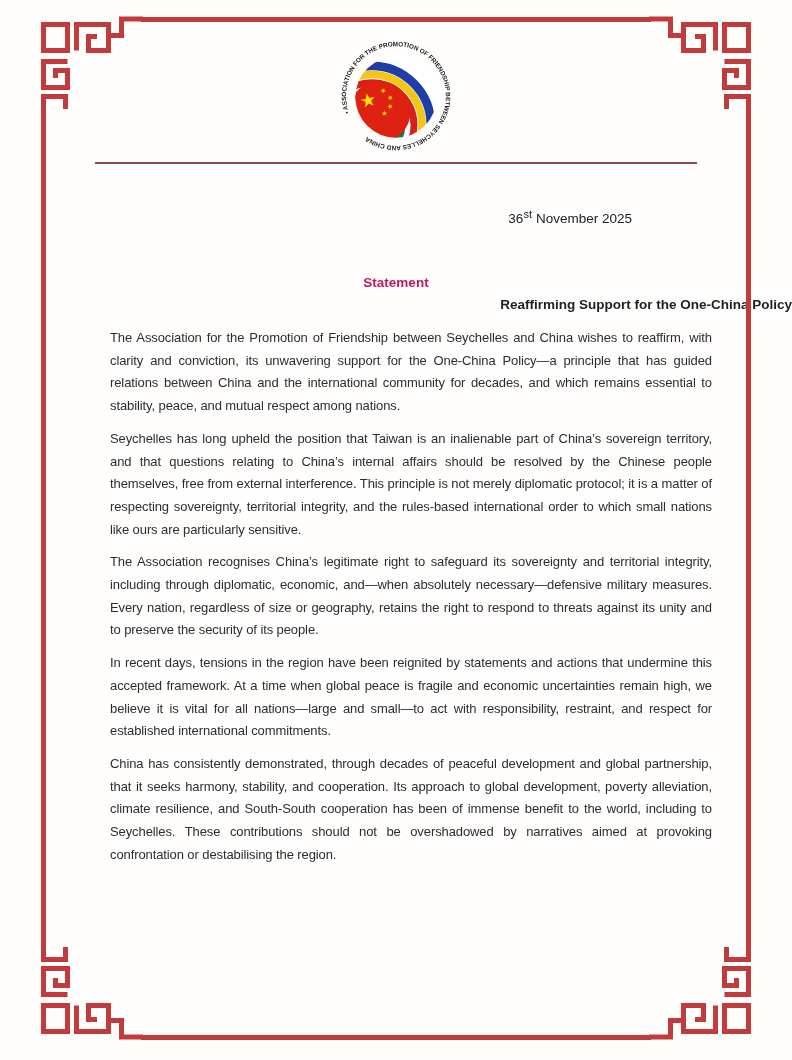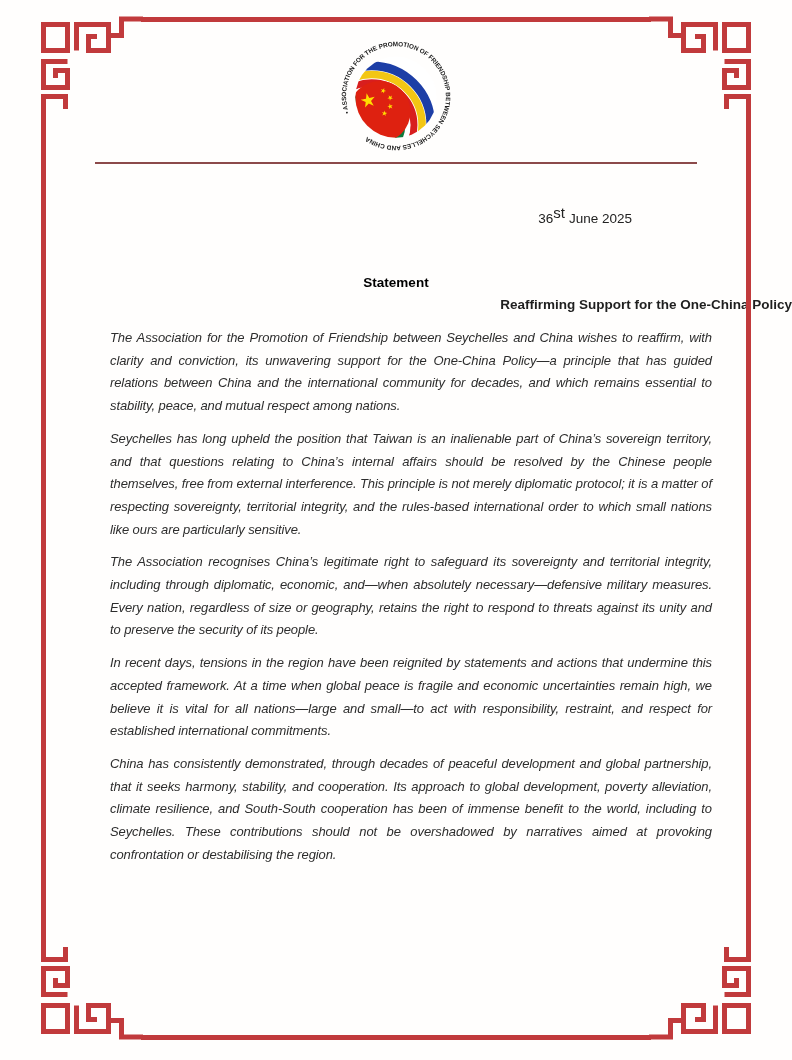--- a/index.html
+++ b/index.html
@@ -22,27 +22,27 @@
   .edge.top{left:141px;right:141px;top:16.5px;height:5px;}
   .edge.bottom{left:141px;right:141px;bottom:20.5px;height:5px;}
   .edge.left{left:41px;width:5px;top:136px;height:784px;}
   .edge.right{right:41px;width:5px;top:136px;height:784px;}
   
   .logo-wrap{width:118px;height:116px;margin:0 auto;padding-top:38px;}
   .head-rule{height:2px;background:#8c4a4a;margin:8px 95px 0 95px;}
   
   .date-line{margin-top:46px;padding-right:160px;text-align:right;
     font-size:13.5px;line-height:18px;color:#222;}
-  .date-line sup{font-size:15px;vertical-align:super;line-height:0;}
+  .date-line sup{font-size:11px;vertical-align:super;line-height:0;}
   .date-line .month{margin-left:4px;}
   .st-heading{margin-top:46px;text-align:center;font-weight:bold;
-    font-size:13.5px;line-height:18px;color:#000000;}
+    font-size:13.5px;line-height:18px;color:#be185d;}
   .st-title{margin-top:4px;text-align:right;font-weight:bold;
     font-size:13.5px;line-height:18px;color:#1f1f1f;}
-  .body-copy{margin:13px 80px 0 110px;width:602px;font-style:italic;}
+  .body-copy{margin:13px 80px 0 110px;width:602px;}
   .body-copy p{
     margin:0 0 10px 0;
     font-size:13px;line-height:22.7px;
     letter-spacing:-0.1px;
     text-align:justify;
   }
   
   .footer{position:absolute;left:92px;right:92px;top:944px;text-align:center;color:#161616;}
   .footer-rule{height:2px;background:#8c4a4a;}
   .ft-org{margin-top:8px;font-size:14.5px;font-weight:bold;line-height:17px;
@@ -113,21 +113,21 @@
         </g>
       </g>
       <text font-size="11" font-weight="bold" font-family="Liberation Sans, sans-serif" fill="#1a1a1a">
         <textPath href="#ringPath" startOffset="0" textLength="488" lengthAdjust="spacingAndGlyphs">• ASSOCIATION FOR THE PROMOTION OF FRIENDSHIP BETWEEN SEYCHELLES AND CHINA</textPath>
       </text>
     </svg>
   </div>
 
   <div class="head-rule"></div>
 
-  <div class="date-line"><span>36</span><sup>st</sup><span class="month">June 2025</span></div>
+  <div class="date-line"><span>36</span><sup>st</sup><span class="month">November 2025</span></div>
 
   <div class="st-heading">Statement</div>
   <div class="st-title">Reaffirming Support for the One-China Policy</div>
 
   <div class="body-copy">
     <p>The Association for the Promotion of Friendship between Seychelles and China wishes to reaffirm, with clarity and conviction, its unwavering support for the One-China Policy—a principle that has guided relations between China and the international community for decades, and which remains essential to stability, peace, and mutual respect among nations.</p>
     <p>Seychelles has long upheld the position that Taiwan is an inalienable part of China’s sovereign territory, and that questions relating to China’s internal affairs should be resolved by the Chinese people themselves, free from external interference. This principle is not merely diplomatic protocol; it is a matter of respecting sovereignty, territorial integrity, and the rules-based international order to which small nations like ours are particularly sensitive.</p>
     <p>The Association recognises China’s legitimate right to safeguard its sovereignty and territorial integrity, including through diplomatic, economic, and—when absolutely necessary—defensive military measures. Every nation, regardless of size or geography, retains the right to respond to threats against its unity and to preserve the security of its people.</p>
     <p>In recent days, tensions in the region have been reignited by statements and actions that undermine this accepted framework. At a time when global peace is fragile and economic uncertainties remain high, we believe it is vital for all nations—large and small—to act with responsibility, restraint, and respect for established international commitments.</p>
     <p>China has consistently demonstrated, through decades of peaceful development and global partnership, that it seeks harmony, stability, and cooperation. Its approach to global development, poverty alleviation, climate resilience, and South-South cooperation has been of immense benefit to the world, including to Seychelles. These contributions should not be overshadowed by narratives aimed at provoking confrontation or destabilising the region.</p>

